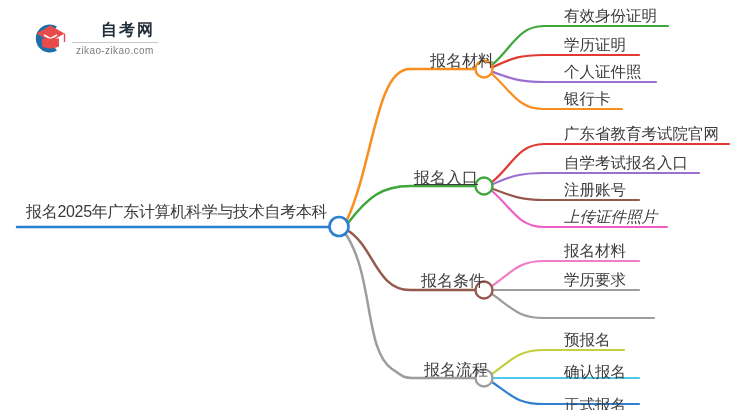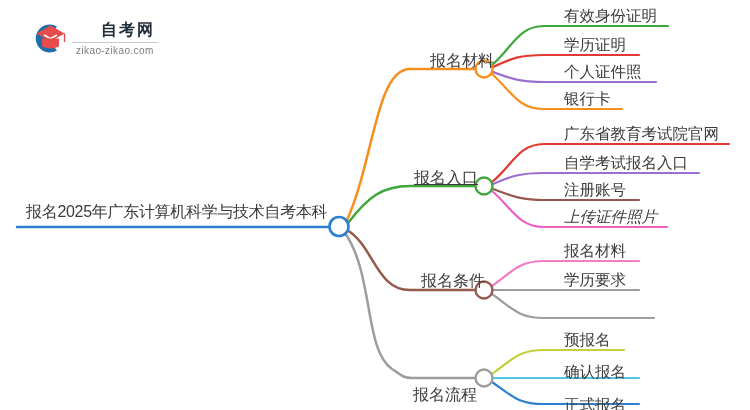--- a/index.html
+++ b/index.html
@@ -66,21 +66,21 @@
   </svg>
 
   <div class="logo-title">自考网</div>
   <div class="logo-domain">zikao-zikao.com</div>
 
   <div class="node-label root-label" style="left:26px;top:203px;">报名2025年广东计算机科学与技术自考本科</div>
 
   <div class="node-label branch-label" style="left:414px;top:52px;margin-left:16px;">报名材料</div>
   <div class="node-label branch-label" style="left:414px;top:169px;text-decoration:underline;">报名入口</div>
   <div class="node-label branch-label" style="left:413px;top:272px;margin-left:8px;">报名条件</div>
-  <div class="node-label branch-label" style="left:413px;top:361px;margin-top:25px;">报名流程</div>
+  <div class="node-label branch-label" style="left:424px;top:361px;">报名流程</div>
 
   <div class="node-label child-label" style="left:564px;top:7px;">有效身份证明</div>
   <div class="node-label child-label" style="left:564px;top:36px;">学历证明</div>
   <div class="node-label child-label" style="left:564px;top:63px;">个人证件照</div>
   <div class="node-label child-label" style="left:564px;top:90px;">银行卡</div>
 
   <div class="node-label child-label" style="left:564px;top:125px;">广东省教育考试院官网</div>
   <div class="node-label child-label" style="left:564px;top:154px;">自学考试报名入口</div>
   <div class="node-label child-label" style="left:564px;top:181px;">注册账号</div>
   <div class="node-label child-label" style="left:564px;top:208px;font-style:italic;">上传证件照片</div>

